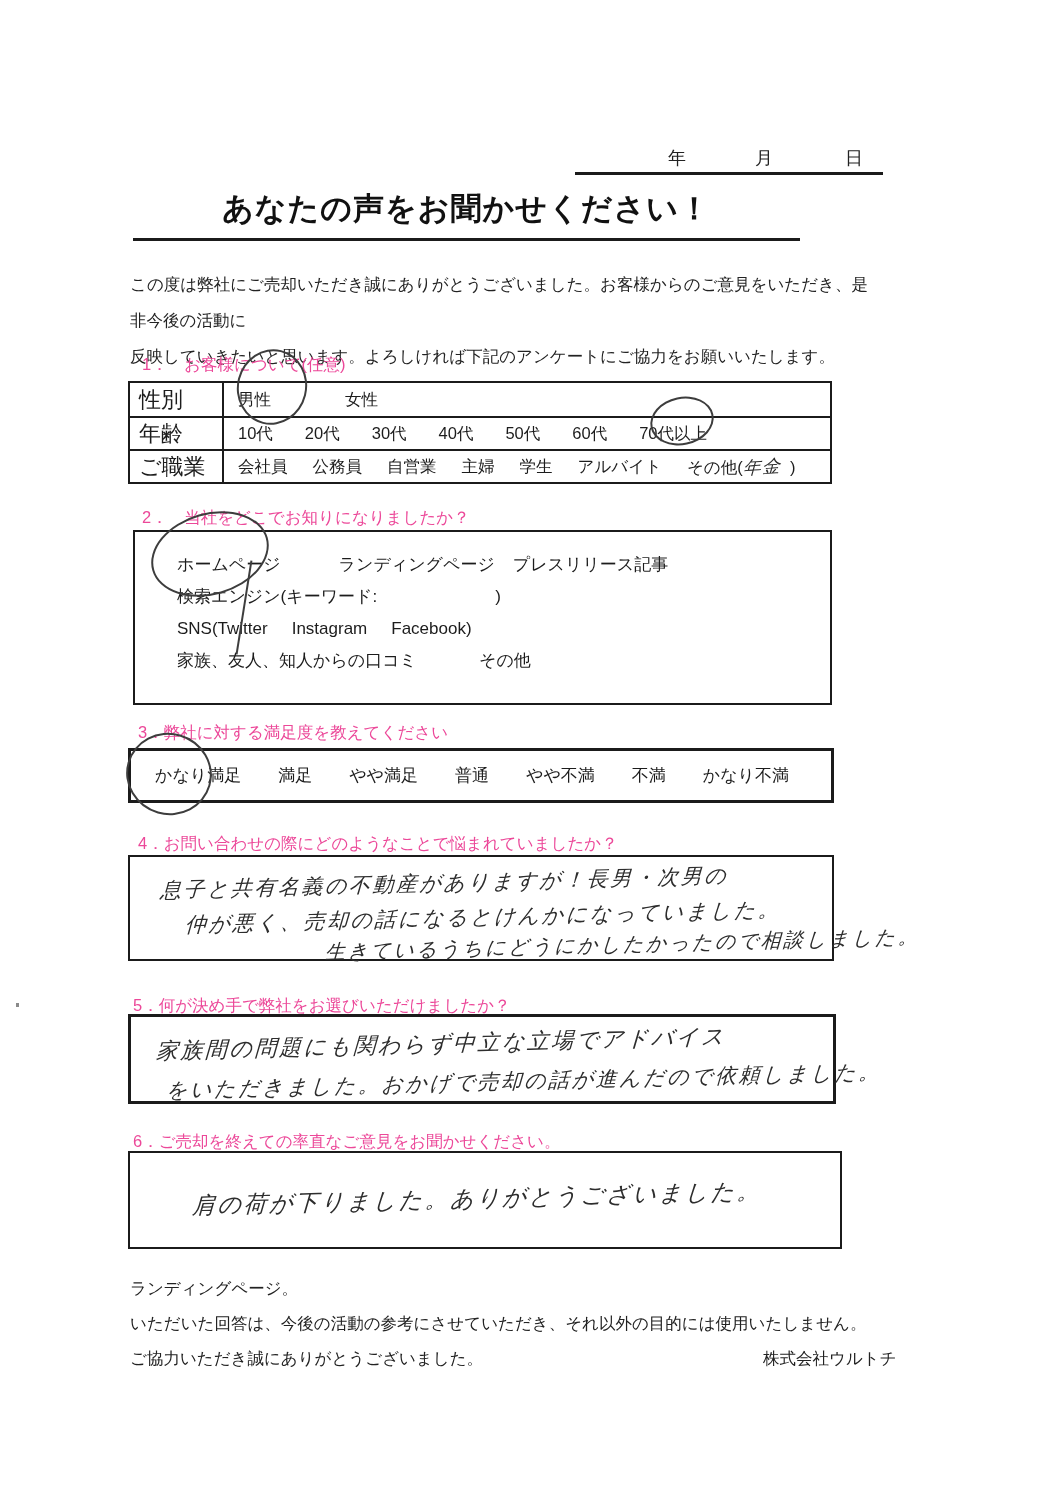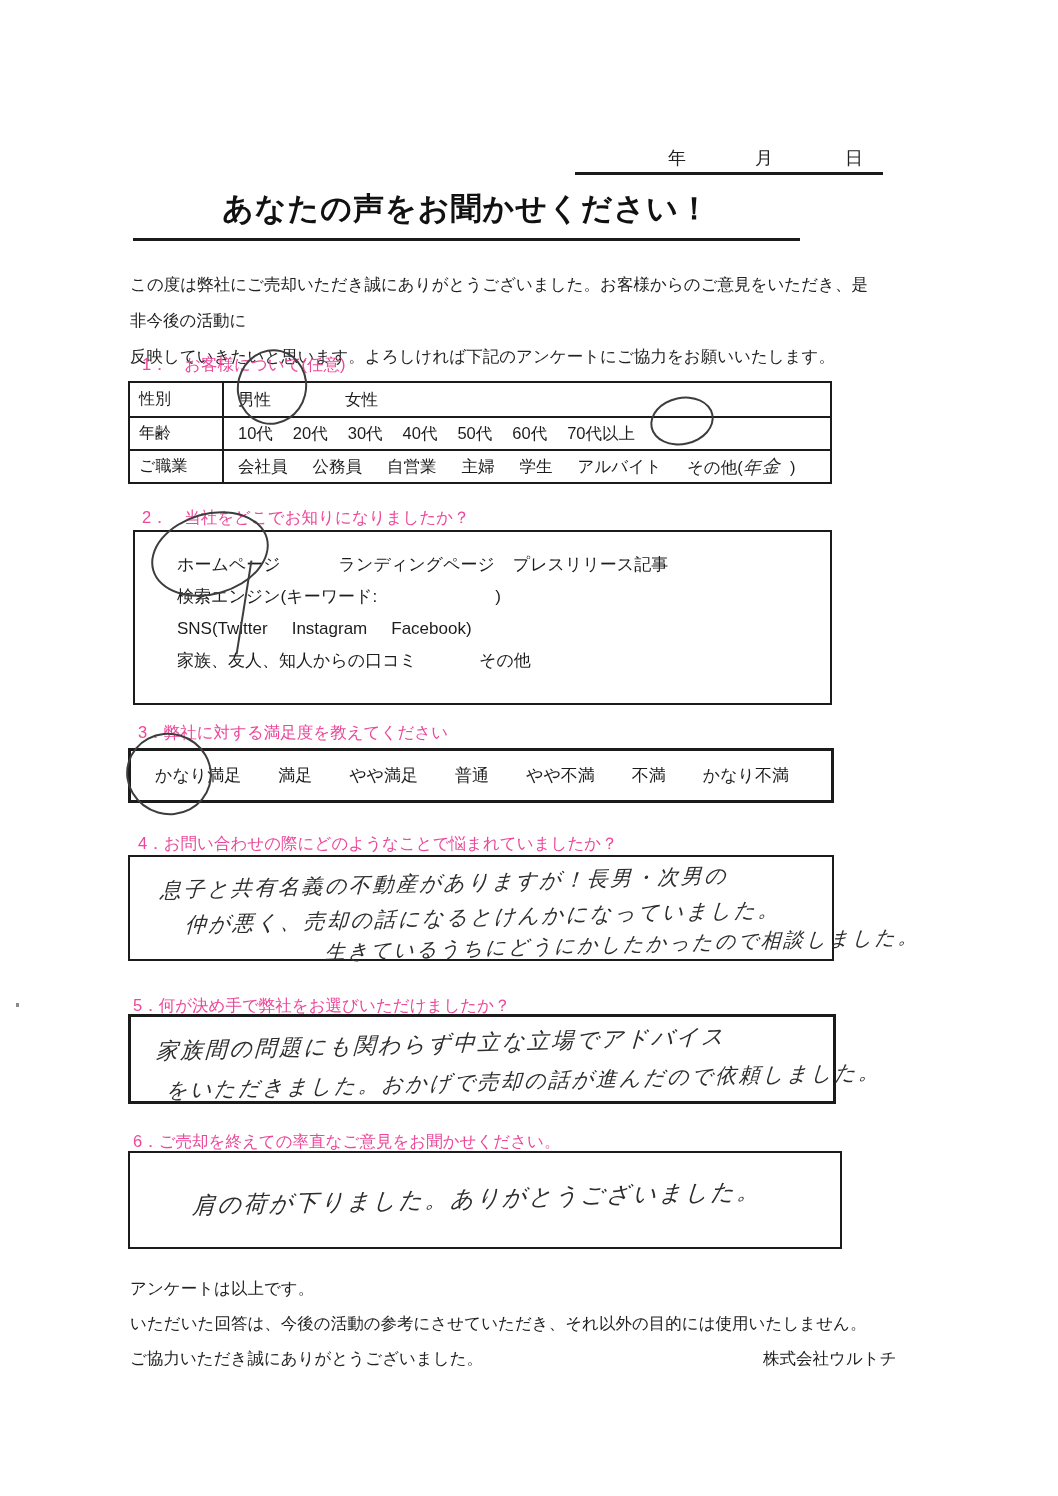--- a/index.html
+++ b/index.html
@@ -26,21 +26,21 @@
   .title-underline { position: absolute; left: 133px; top: 238px; width: 667px; height: 3px; background: #1b1b1b; }
   .intro { position: absolute; left: 130px; top: 266px; width: 740px; font-size: 16.5px; line-height: 36px; color: #222; }
 
   
   .q-label { position: absolute; font-size: 16.5px; color: #ec4899; }
 
   
   .q1-table { position: absolute; left: 128px; top: 381px; width: 704px; border: 2px solid #1b1b1b; }
   .trow { display: flex; height: 33px; align-items: center; }
   .trow + .trow { border-top: 2px solid #1b1b1b; }
-  .th { width: 94px; padding-left: 9px; font-size: 16px; border-right: 2px solid #1b1b1b; height: 100%; display: flex; align-items: center; }
+  .th { width: 94px; padding-left: 9px; font-size: 22px; border-right: 2px solid #1b1b1b; height: 100%; display: flex; align-items: center; }
   .td { flex: 1; display: flex; align-items: center; padding-left: 14px; font-size: 16.5px; }
   .opt { white-space: nowrap; }
 
   
   .box { position: absolute; border: 2px solid #1b1b1b; background: transparent; }
   .box.thick { border-width: 3px; }
 
   .q2-content { padding: 22px 0 0 42px; font-size: 17px; }
   .q2-line { display: flex; margin-bottom: 10px; line-height: 22px; }
   .blank-gap { display: inline-block; width: 118px; }
@@ -106,21 +106,21 @@
   <div class="q1-table">
     <div class="trow">
       <div class="th">性別</div>
       <div class="td">
         <span class="opt">男性</span>
         <span class="opt" style="margin-left:74px;">女性</span>
       </div>
     </div>
     <div class="trow">
       <div class="th">年齢</div>
-      <div class="td" style="gap:20px;align-items:flex-end;">
+      <div class="td" style="gap:32px;align-items:flex-end;">
         <span class="opt">10代</span>
         <span class="opt">20代</span>
         <span class="opt">30代</span>
         <span class="opt">40代</span>
         <span class="opt">50代</span>
         <span class="opt">60代</span>
         <span class="opt">70代以上</span>
       </div>
     </div>
     <div class="trow">
@@ -195,20 +195,20 @@
   <div class="box thick" style="left:128px; top:1014px; width:708px; height:90px;">
     <span class="hand" style="left:25px; top:12px; font-size:22px;">家族間の問題にも関わらず中立な立場でアドバイス</span>
     <span class="hand" style="left:35px; top:50px; font-size:21px;">をいただきました。おかげで売却の話が進んだので依頼しました。</span>
   </div>
 
   <div class="q-label" style="left:133px; top:1131px;">6．ご売却を終えての率直なご意見をお聞かせください。</div>
   <div class="box" style="left:128px; top:1151px; width:714px; height:98px;">
     <span class="hand" style="left:62px; top:30px; font-size:23px;">肩の荷が下りました。ありがとうございました。</span>
   </div>
 
-  <div class="footer-line" style="top:1278px;">アンケートは以上です。</div>
+  <div class="footer-line" style="top:1278px;">ランディングページ。</div>
   <div class="footer-line" style="top:1313px;">いただいた回答は、今後の活動の参考にさせていただき、それ以外の目的には使用いたしません。</div>
   <div class="footer-line" style="top:1348px;">ご協力いただき誠にありがとうございました。</div>
   <div class="company" style="top:1348px;">株式会社ウルトチ</div>
 
   <div class="speck"></div>
 
 </div>
 
 </body></html>

